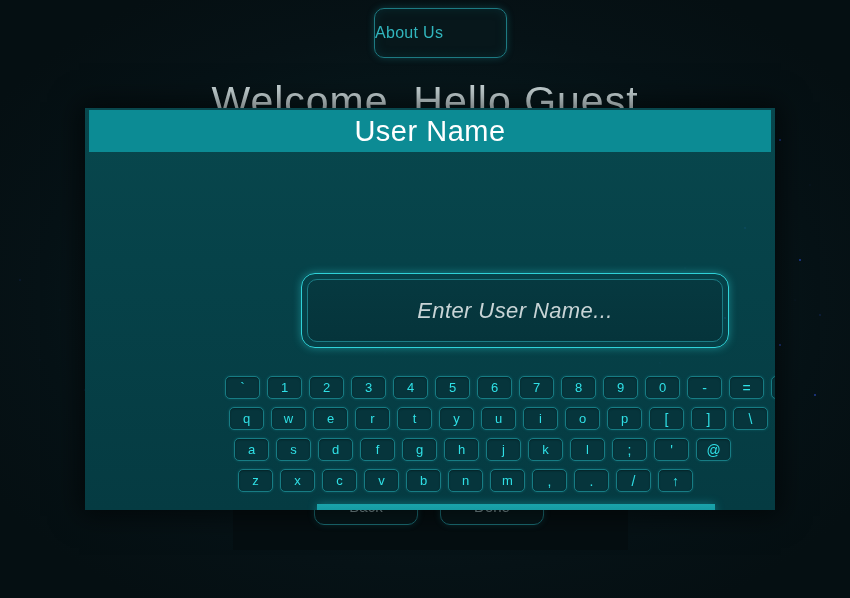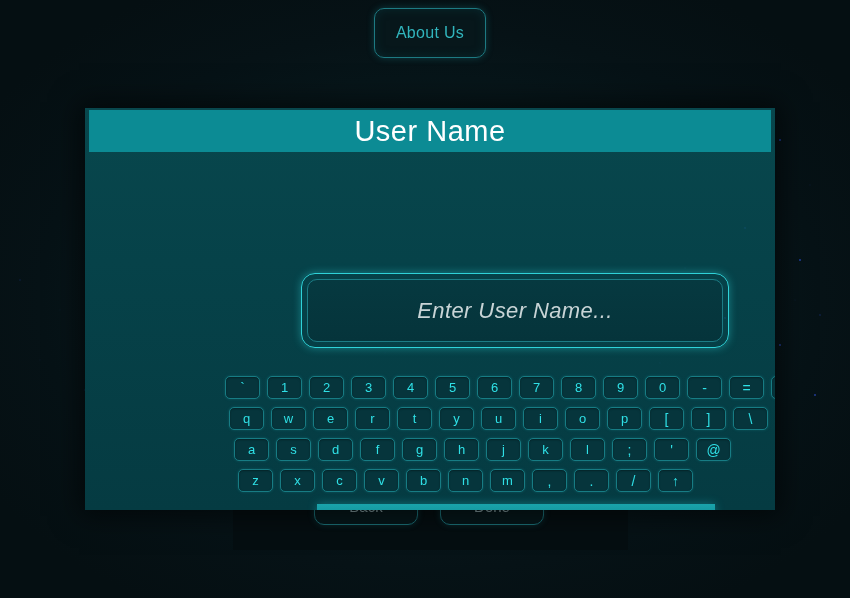--- a/index.html
+++ b/index.html
@@ -58,26 +58,26 @@
       radial-gradient(1.3px 1.3px at 85px 140px, #1e3d96 40%, transparent 60%);
     opacity: .6;
   }
 
   
   .bg-layer { position: absolute; inset: 0; }
 
   #about-btn {
     position: absolute;
     left: 374px; top: 8px;
-    width: 112px; height: 50px;
+    width: 133px; height: 50px;
     border-radius: 10px;
     border: 1.5px solid #1d7a82;
     background: rgba(8,26,30,.75);
     box-shadow: 0 0 7px rgba(26,140,150,.35), inset 0 0 10px rgba(10,60,66,.5);
-    display: flex; align-items: center; justify-content: center;
+    display: flex; align-items: center; 
     color: #31b5bd;
     font-size: 16px;
     letter-spacing: .3px;
   }
 
   #bg-heading {
     position: absolute;
     left: 0; right: 0; top: 78px;
     text-align: center;
     color: #c9d6d8;
@@ -211,20 +211,21 @@
 <body>
 
 <div id="screen">
 
   <div class="bg-layer">
 
     <div id="about-btn">
       <span>About Us</span>
     </div>
 
+    <div id="bg-heading">Welcome, Hello Guest</div>
 
     <div id="part-left" class="particles"></div>
     <div id="part-right" class="particles"></div>
 
     <div id="bg-panel"></div>
 
     <div id="bg-back" class="bg-btn">
       <span>Back</span>
     </div>
     <div id="bg-done" class="bg-btn">

